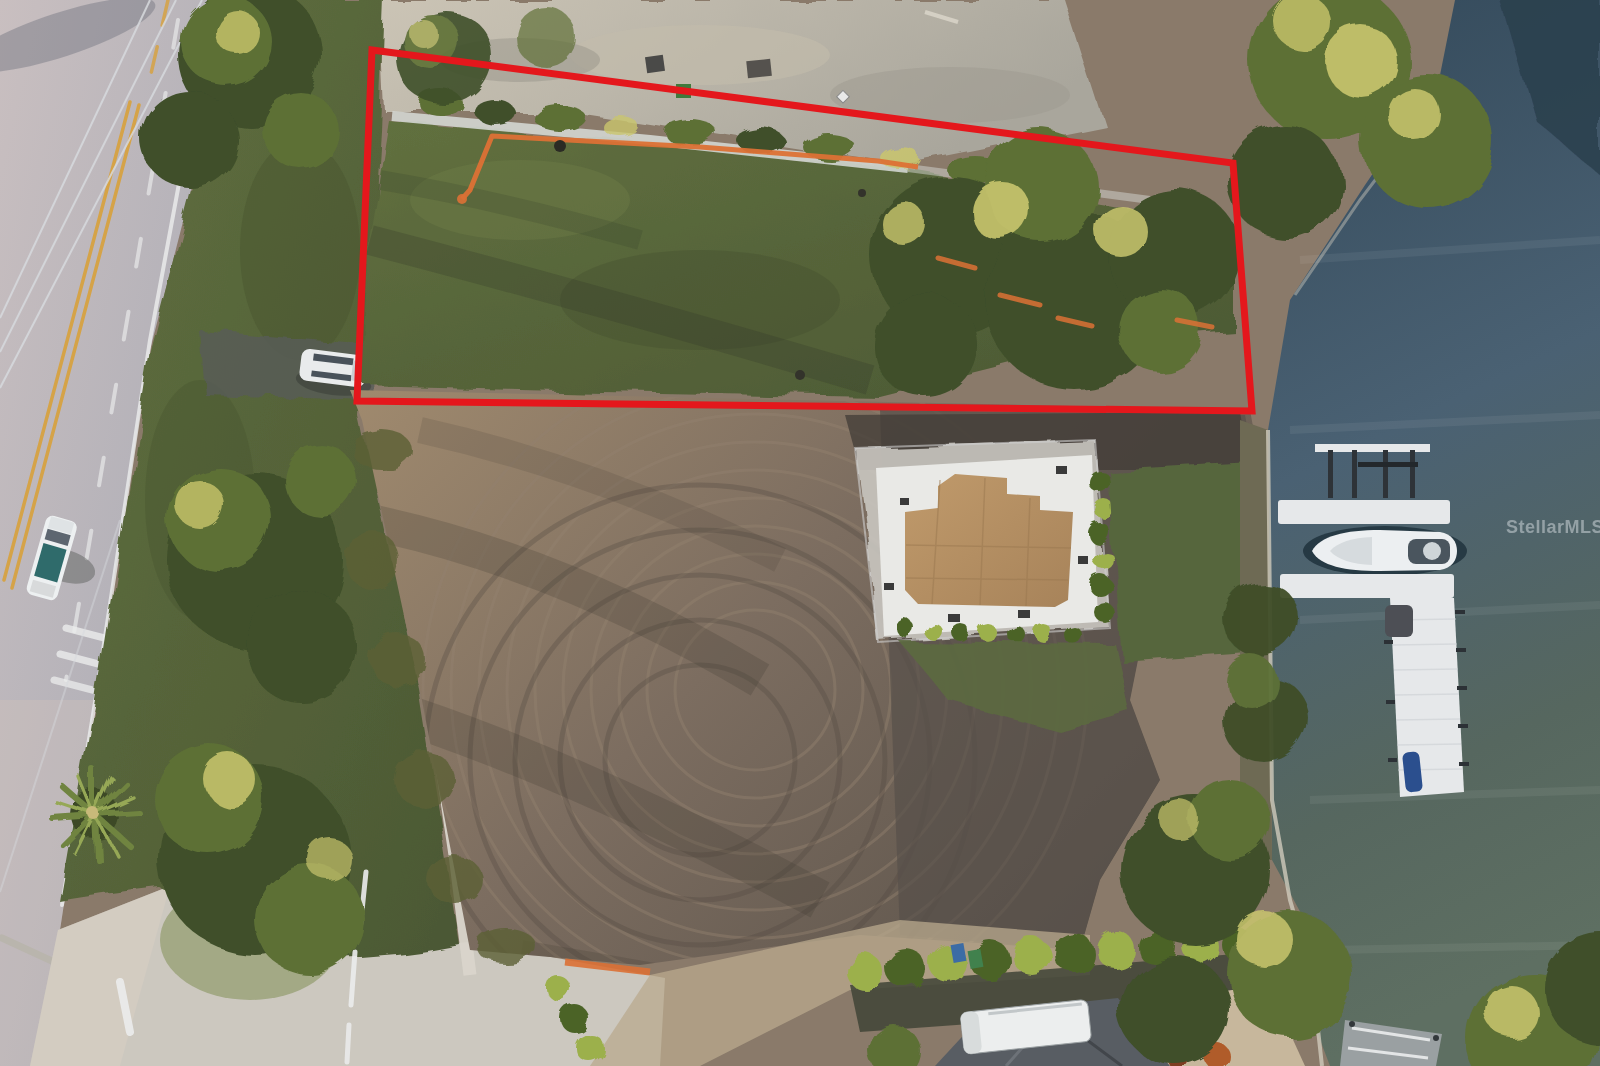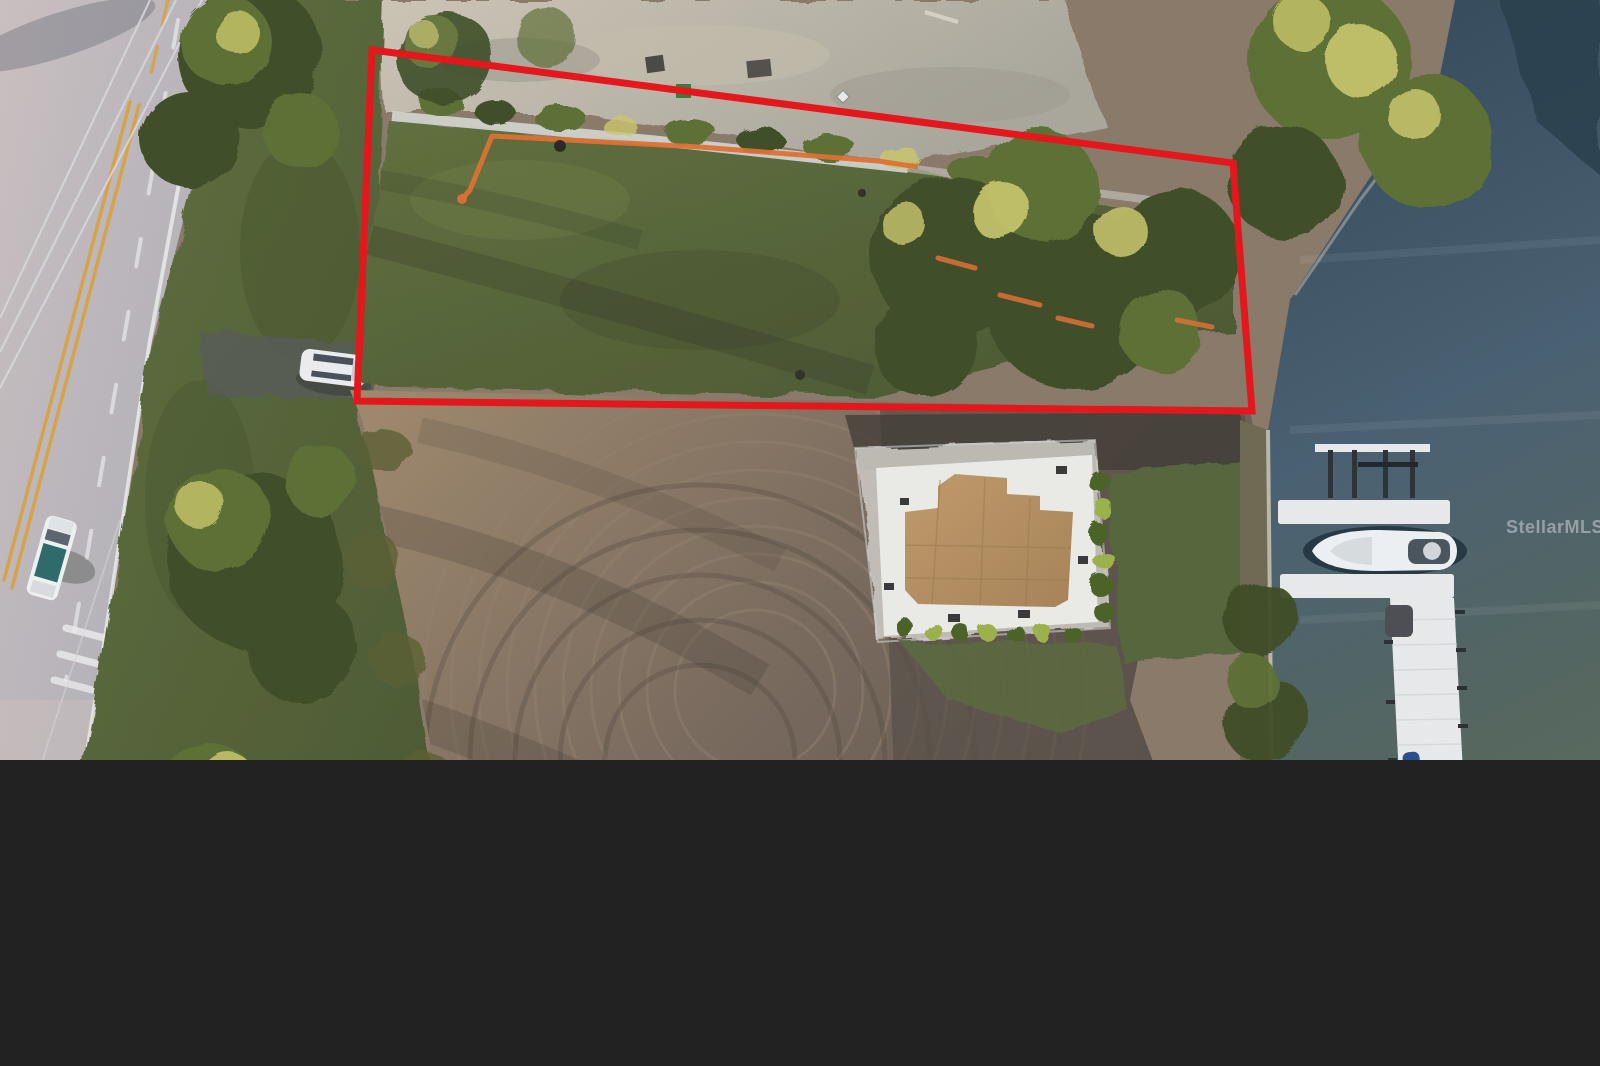--- a/index.html
+++ b/index.html
@@ -1,16 +1,16 @@
 <!DOCTYPE html>
 <html style="--c-outline_red: #e4171c; --c-fence_orange: #dc7135; --c-watermark: #ccd3d8; --c-road: #aeadb6; --c-road_light: #c9bfc0; --c-lane_yellow: #d8a13c; --c-lane_white: #eceded; --c-verge_green: #6b7a44; --c-tree_dark: #3f4f2a; --c-tree_mid: #5d7036; --c-tree_sun: #c9c56d; --c-lawn: #57633c; --c-lawn_light: #72804a; --c-gravel: #d3d6d2; --c-sand: #b5afa3; --c-dirt: #7e6f62; --c-dirt_light: #a58f74; --c-dirt_dark: #554d45; --c-slab_white: #e9e9e6; --c-plywood: #b58f63; --c-water_dark: #32485a; --c-water: #4a6173; --c-water_green: #5c6e62; --c-dock: #e6e8ea; --c-hedge: #4c6428; --c-hedge_sun: #9cb04c;"><head>
 <meta charset="utf-8">
 <style>
   html,body{margin:0;padding:0;background:#222;}
-  .stage{position:relative;width:1600px;height:760px;overflow:hidden;
+  .stage{position:relative;width:1600px;height:1066px;overflow:hidden;
          font-family:"Liberation Sans",sans-serif;background:#8a7a6a;text-align:right;}
   .stage svg{position:absolute;inset:0;display:block;}
   .watermark{position:absolute;left:1506px;top:517px;font-size:18px;font-weight:bold;
              letter-spacing:.5px;color:var(--c-watermark,#ccd3d8);opacity:.55;
              user-select:none;pointer-events:none;}
   
   .tree-d{fill:var(--c-tree_dark)} .tree-m{fill:var(--c-tree_mid)} .tree-s{fill:var(--c-tree_sun)}
   .hedge-f{fill:var(--c-hedge)} .hedge-s{fill:var(--c-hedge_sun)}
   .dock-f{fill:var(--c-dock)}
 </style>

